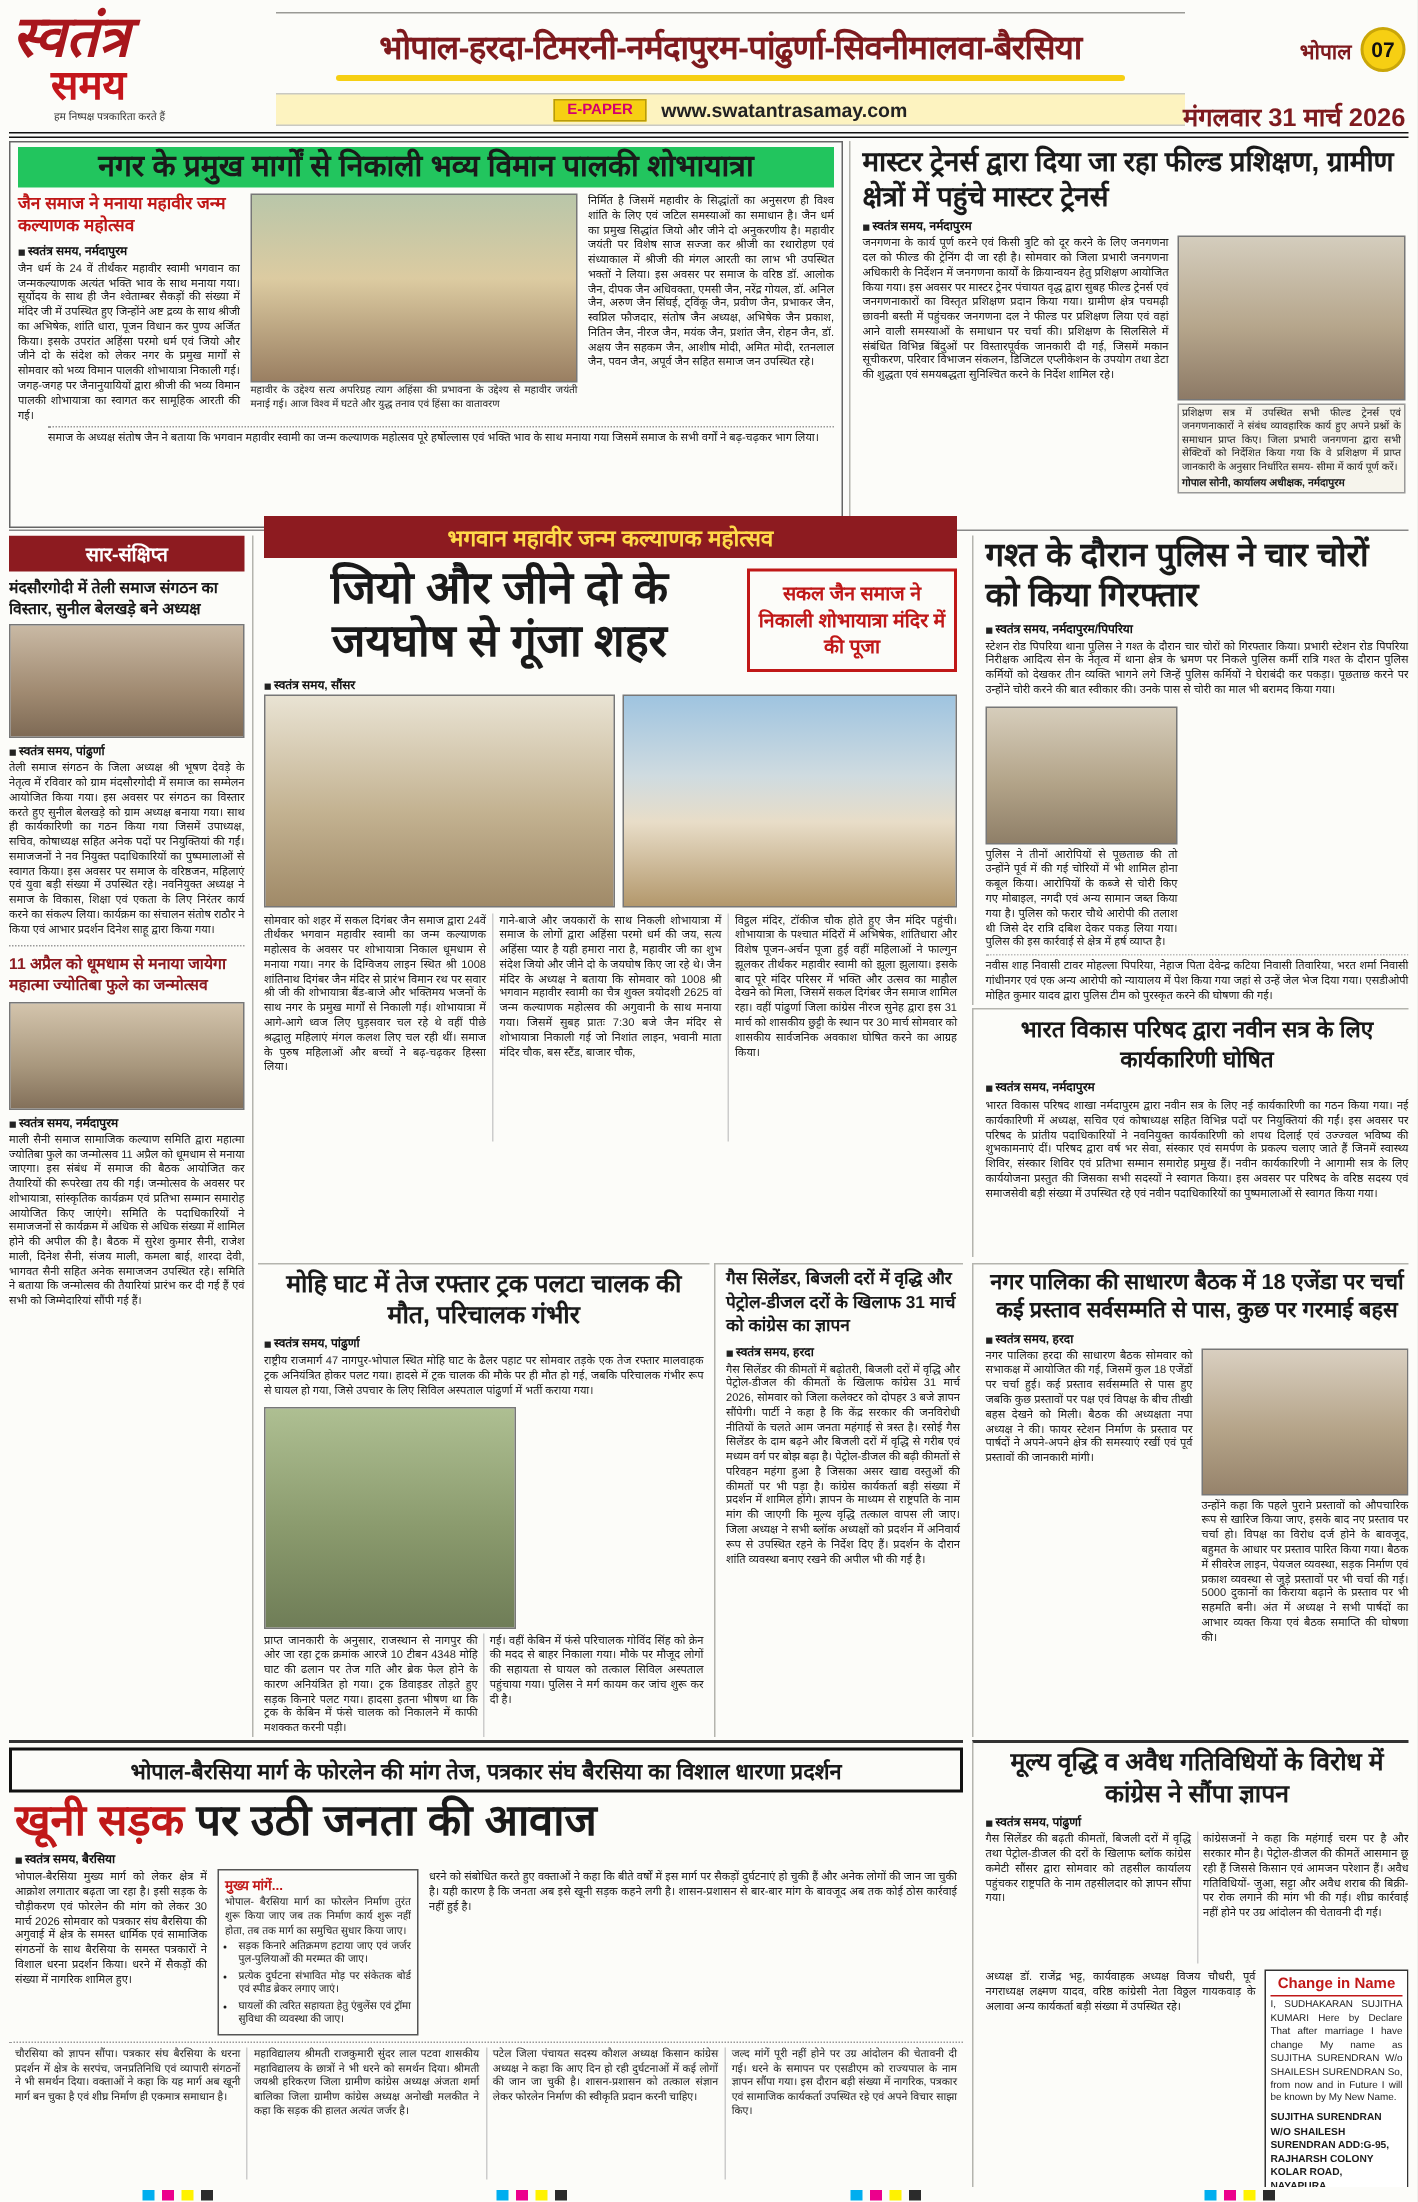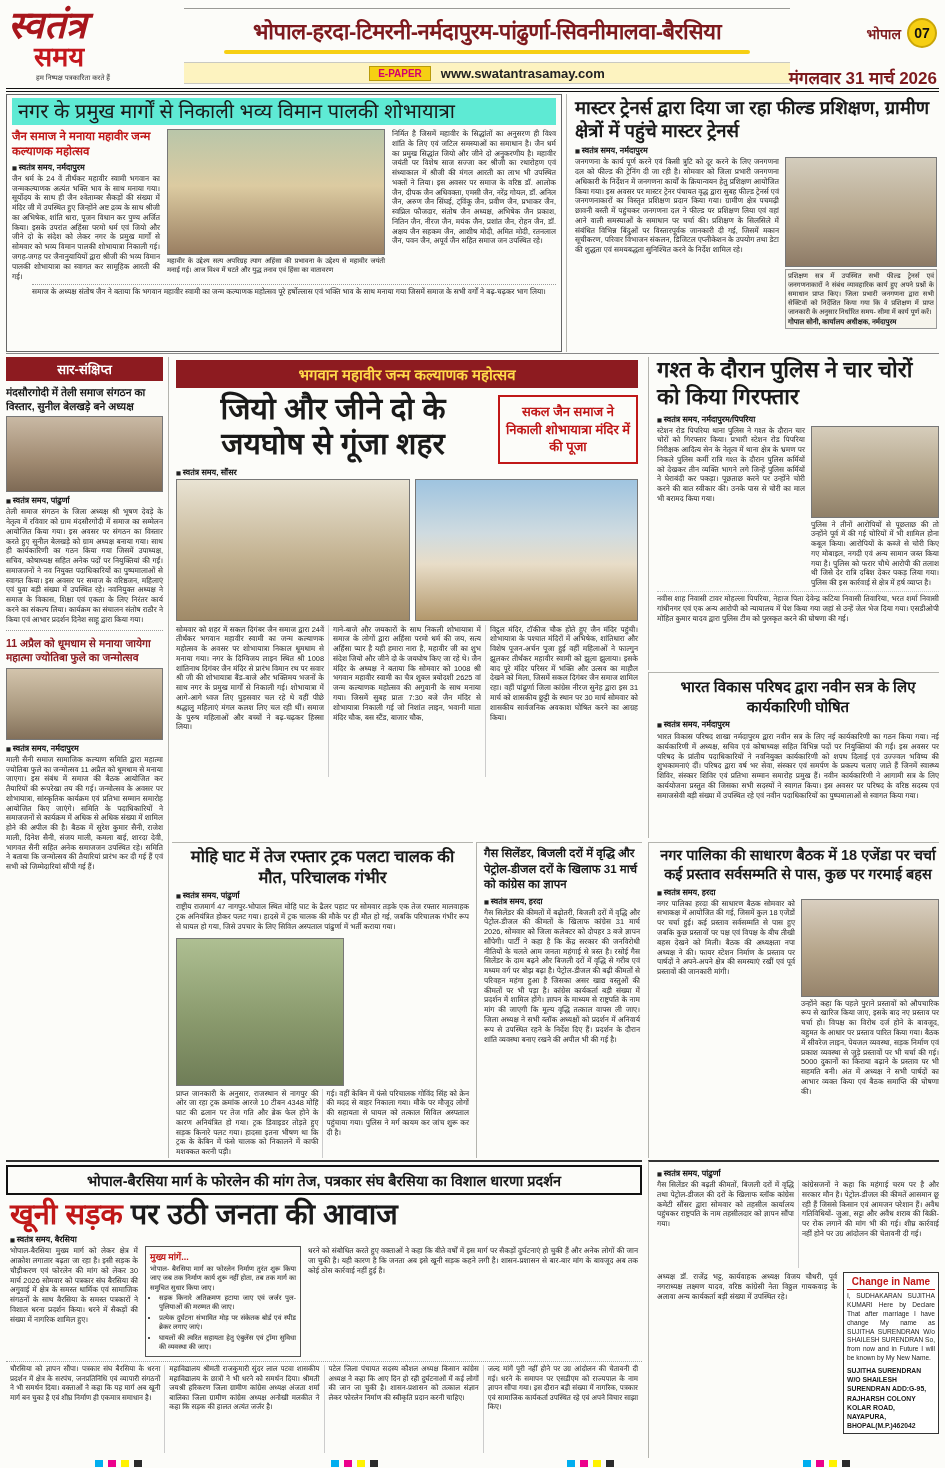--- a/index.html
+++ b/index.html
@@ -32,21 +32,21 @@
   .block { position:absolute; overflow:hidden; }
   .byline { font-size:8px; font-weight:800; color:#111; margin:2px 0; }
   .byline::before { content:"◼ "; font-size:6px; color:#222; }
   .body-t { font-size:7.4px; line-height:1.32; text-align:justify; color:#1c1c1c; }
   .photo { position:relative; border:1px solid #777; }
   .caption { font-size:6.8px; line-height:1.3; color:#222; text-align:justify; }
   .vline-l { border-left:1px solid #b4b4ae; }
 
   
   #a1 { left:6px; top:94px; width:556px; height:258px; border:1px solid #666; padding:3px 5px; }
-  .a1-head { display:block; background:#5eead4; font-size:20px; font-weight:400; line-height:1.25; padding:1px 6px; }
+  .a1-head { display:block; background:#22c55e; font-size:20px; font-weight:700; line-height:1.25; padding:1px 6px;text-align:center; }
   .a1-grid { display:flex; gap:7px; margin-top:4px; }
   .a1-c1 { width:148px; }
   .a1-sub { color:#c01818; font-weight:800; font-size:11.5px; line-height:1.3; margin-bottom:2px; }
   .a1-c2 { width:218px; }
   .a1-c3 { flex:1; }
   .a1-photo { height:126px; background:linear-gradient(180deg,#b9c6a9 0%,#dccba1 45%,#9a7f62 100%); }
   .a1-bottom { margin-top:3px; border-top:1px dotted #999; padding-top:2px;margin-left:20px; }
 
   
   #a2 { left:566px; top:94px; width:373px; height:258px; padding:2px 2px 2px 8px; }
@@ -63,36 +63,36 @@
   
   #saar { left:6px; top:357px; width:163px; height:801px; padding-right:5px; border-right:1px solid #b4b4ae; }
   .saar-head { background:#8d1b20; color:#fff; text-align:center; font-weight:800; font-size:13px; padding:3px 0; }
   .saar-h1 { font-size:10.5px; font-weight:800; line-height:1.3; margin:5px 0 3px; }
   .saar-h2 { font-size:10.5px; font-weight:800; line-height:1.3; margin:6px 0 3px; color:#8d1b20; }
   .saar-photo1 { height:76px; background:linear-gradient(180deg,#c9b9a4 0%,#a08a71 60%,#7e6a55 100%); }
   .saar-photo2 { height:72px; background:linear-gradient(180deg,#d3c4ac 0%,#a8977d 60%,#83705a 100%); }
   .saar-div { border-top:1px dotted #999; margin:6px 0 2px; }
 
   
-  #a4 { left:172px; top:360px; width:470px; height:483px; padding:0 4px; }
+  #a4 { left:172px; top:344px; width:470px; height:483px; padding:0 4px; }
   .a4-banner { background:#8d1b20; color:#ffd94a; font-size:15px; font-weight:800; text-align:center; padding:4px 0; }
   .a4-headrow { display:flex; gap:8px; margin-top:3px; align-items:flex-start; }
   .a4-head { flex:1; font-size:30px; font-weight:900; line-height:1.18; text-align:center; }
   .a4-redbox { width:140px; border:2px solid #c01818; color:#c01818; font-weight:800; font-size:13px;
                line-height:1.35; text-align:center; padding:6px 4px; margin-top:4px; }
   .a4-photos { display:flex; gap:5px; margin-top:2px; }
   .a4-p1 { flex:1.05; height:142px; background:linear-gradient(180deg,#e9e3d3 0%,#c3b291 55%,#a08a68 100%); }
   .a4-p2 { flex:1; height:142px; background:linear-gradient(180deg,#9fc4e0 0%,#cfdbe0 38%,#e8ddc8 60%,#b3986c 100%); }
   .a4-cols { margin-top:4px; column-count:3; column-gap:9px; column-rule:1px solid #ccc; height:152px; }
   .a4-cols p { margin-bottom:15px; }
 
   
   #a5 { left:648px; top:357px; width:291px; height:313px; padding-left:8px; border-left:1px solid #b4b4ae; }
   .a5-head { font-size:22px; font-weight:900; line-height:1.22; }
-  .a5-row { display:flex; gap:6px; margin-top:2px; }
+  .a5-row { display:flex; gap:6px; margin-top:2px;flex-direction:column; }
   .a5-c1 { flex:1; }
   .a5-c2 { width:128px; }
   .a5-photo { height:92px; background:linear-gradient(180deg,#d6cdbb 0%,#b3a489 55%,#8f7f68 100%); }
   .a5-bottom { margin-top:3px; border-top:1px dotted #bbb; padding-top:2px; }
 
   
   #a6 { left:648px; top:672px; width:291px; height:166px; padding:4px 0 0 8px; border-left:1px solid #b4b4ae; border-top:1px solid #b4b4ae; }
   .a6-head { font-size:15px; font-weight:800; line-height:1.3; text-align:center; }
   .a6-body { margin-top:3px; }
 
@@ -120,21 +120,21 @@
   
   #a10 { left:6px; top:1160px; width:636px; height:298px; border-top:2px solid #333; padding-top:3px; }
   .a10-banner { border:2px solid #111; font-size:14.5px; font-weight:800; text-align:center; padding:3px 2px; }
   .a10-head { font-size:29px; font-weight:900; text-align:left; line-height:1.15; margin-top:3px; padding-left:4px; }
   .a10-head .red { color:#c01818; }
   .a10-row { display:flex; gap:7px; margin-top:2px; padding:0 4px; }
   .a10-c1 { width:128px; }
   .a10-photo { width:176px; height:124px; background:linear-gradient(180deg,#d8cdb9 0%,#b2a288 55%,#8a7a63 100%); flex:none; }
   .photo-label { position:absolute; top:6px; left:50%; transform:translateX(-50%); background:#c01818; color:#fff;
                  font-size:8px; font-weight:800; padding:1px 6px; white-space:nowrap; }
-  .a10-demands { width:156px; border:1px solid #555; padding:3px 4px; flex:none; }
+  .a10-demands { width:134px; border:1px solid #555; padding:3px 4px; flex:none; }
   .a10-dt { color:#c01818; font-weight:800; font-size:9px; margin-bottom:1px; }
   .a10-demands ul { margin-left:9px; margin-top:2px; }
   .a10-demands li { font-size:6.9px; line-height:1.3; text-align:justify; margin-bottom:2px; }
   .a10-c4 { flex:1; }
   .a10-cols { margin-top:4px; padding:3px 4px 0; border-top:1px dotted #999; column-count:4; column-gap:9px; column-rule:1px solid #ccc; height:92px; }
   .a10-cols p { font-size:7.1px; }
 
   
   #a11 { left:648px; top:1160px; width:291px; height:298px; padding:3px 0 0 8px; border-left:1px solid #b4b4ae; border-top:2px solid #333; }
   .a11-head { font-size:16.5px; font-weight:900; line-height:1.25; text-align:center; }
@@ -326,20 +326,21 @@
     </div>
     <div class="a10-cols">
       <p class="body-t">चौरसिया को ज्ञापन सौंपा। पत्रकार संघ बैरसिया के धरना प्रदर्शन में क्षेत्र के सरपंच, जनप्रतिनिधि एवं व्यापारी संगठनों ने भी समर्थन दिया। वक्ताओं ने कहा कि यह मार्ग अब खूनी मार्ग बन चुका है एवं शीघ्र निर्माण ही एकमात्र समाधान है।</p>
       <p class="body-t">महाविद्यालय श्रीमती राजकुमारी सुंदर लाल पटवा शासकीय महाविद्यालय के छात्रों ने भी धरने को समर्थन दिया। श्रीमती जयश्री हरिकरण जिला ग्रामीण कांग्रेस अध्यक्ष अंजता शर्मा बालिका जिला ग्रामीण कांग्रेस अध्यक्ष अनोखी मलकीत ने कहा कि सड़क की हालत अत्यंत जर्जर है।</p>
       <p class="body-t">पटेल जिला पंचायत सदस्य कौशल अध्यक्ष किसान कांग्रेस अध्यक्ष ने कहा कि आए दिन हो रही दुर्घटनाओं में कई लोगों की जान जा चुकी है। शासन-प्रशासन को तत्काल संज्ञान लेकर फोरलेन निर्माण की स्वीकृति प्रदान करनी चाहिए।</p>
       <p class="body-t">जल्द मांगें पूरी नहीं होने पर उग्र आंदोलन की चेतावनी दी गई। धरने के समापन पर एसडीएम को राज्यपाल के नाम ज्ञापन सौंपा गया। इस दौरान बड़ी संख्या में नागरिक, पत्रकार एवं सामाजिक कार्यकर्ता उपस्थित रहे एवं अपने विचार साझा किए।</p>
     </div>
   </div>
 
   <div id="a11" class="block">
+    <div class="a11-head">मूल्य वृद्धि व अवैध गतिविधियों के विरोध में कांग्रेस ने सौंपा ज्ञापन</div>
     <div class="byline">स्वतंत्र समय, पांढुर्णा</div>
     <div class="a11-cols">
       <p class="body-t">गैस सिलेंडर की बढ़ती कीमतों, बिजली दरों में वृद्धि तथा पेट्रोल-डीजल की दरों के खिलाफ ब्लॉक कांग्रेस कमेटी सौंसर द्वारा सोमवार को तहसील कार्यालय पहुंचकर राष्ट्रपति के नाम तहसीलदार को ज्ञापन सौंपा गया।</p>
       <p class="body-t">कांग्रेसजनों ने कहा कि महंगाई चरम पर है और सरकार मौन है। पेट्रोल-डीजल की कीमतें आसमान छू रही हैं जिससे किसान एवं आमजन परेशान हैं। अवैध गतिविधियों- जुआ, सट्टा और अवैध शराब की बिक्री- पर रोक लगाने की मांग भी की गई। शीघ्र कार्रवाई नहीं होने पर उग्र आंदोलन की चेतावनी दी गई।</p>
     </div>
     <div class="a11-row">
       <div class="a11-c1">
         <div class="body-t">अध्यक्ष डॉ. राजेंद्र भट्ट, कार्यवाहक अध्यक्ष विजय चौधरी, पूर्व नगराध्यक्ष लक्ष्मण यादव, वरिष्ठ कांग्रेसी नेता विठ्ठल गायकवाड़ के अलावा अन्य कार्यकर्ता बड़ी संख्या में उपस्थित रहे।</div>
       </div>
       <div class="cin-box">

